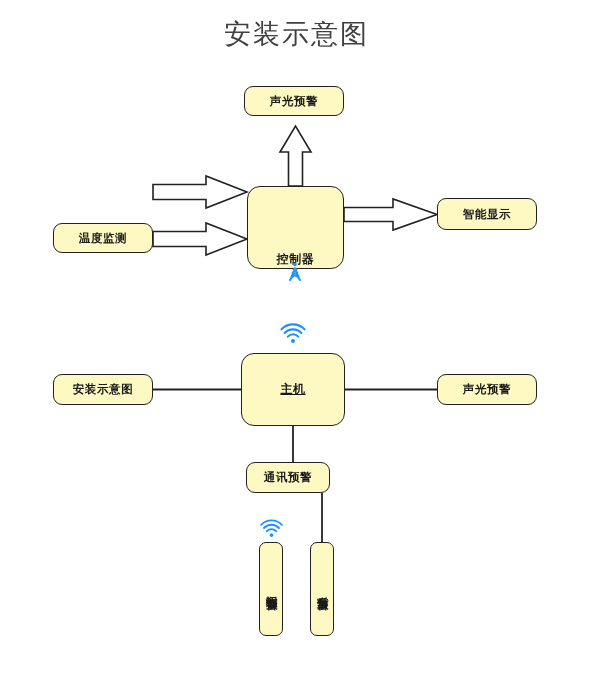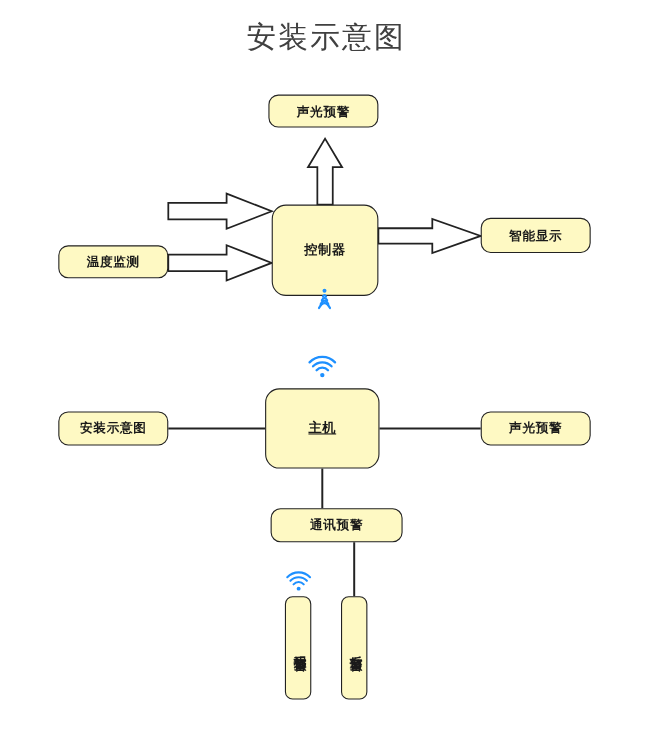--- a/index.html
+++ b/index.html
@@ -106,21 +106,21 @@
 
   <div class="node small" style="left:244px; top:86px; width:100px; height:30px;">
     <span>声光预警</span>
   </div>
 
 
   <div class="node small" style="left:53px; top:223px; width:100px; height:30px;">
     <span>温度监测</span>
   </div>
 
-  <div class="node big" style="left:247px; top:186px; width:97px; height:83px;">
+  <div class="node big" style="left:247px; top:186px; width:97px; height:83px;align-items:flex-end;">
     <span>控制器</span>
   </div>
 
   <div class="node small" style="left:437px; top:198px; width:100px; height:32px;">
     <span>智能显示</span>
   </div>
 
   <div class="wifi" style="left:281px; top:256px;">
     <svg width="28" height="26" viewBox="0 0 28 26" xmlns="http://www.w3.org/2000/svg">
       <g fill="none" stroke="#1e90ff" stroke-width="2" stroke-linecap="round">
@@ -138,21 +138,21 @@
   </div>
 
   <div class="node big" style="left:241px; top:353px; width:104px; height:73px;text-decoration:underline;">
     <span>主机</span>
   </div>
 
   <div class="node small" style="left:437px; top:374px; width:100px; height:31px;">
     <span>声光预警</span>
   </div>
 
-  <div class="node small" style="left:246px; top:462px; width:120px; height:31px;">
+  <div class="node small" style="left:246px; top:462px; width:84px; height:31px;">
     <span>通讯预警</span>
   </div>
 
   <div class="node vert" style="left:259px; top:542px; width:24px; height:94px;">
     <span class="vlabel">远程预警</span>
   </div>
 
   <div class="node vert" style="left:310px; top:542px; width:24px; height:94px;">
     <span class="vlabel">后台预警</span>
   </div>

